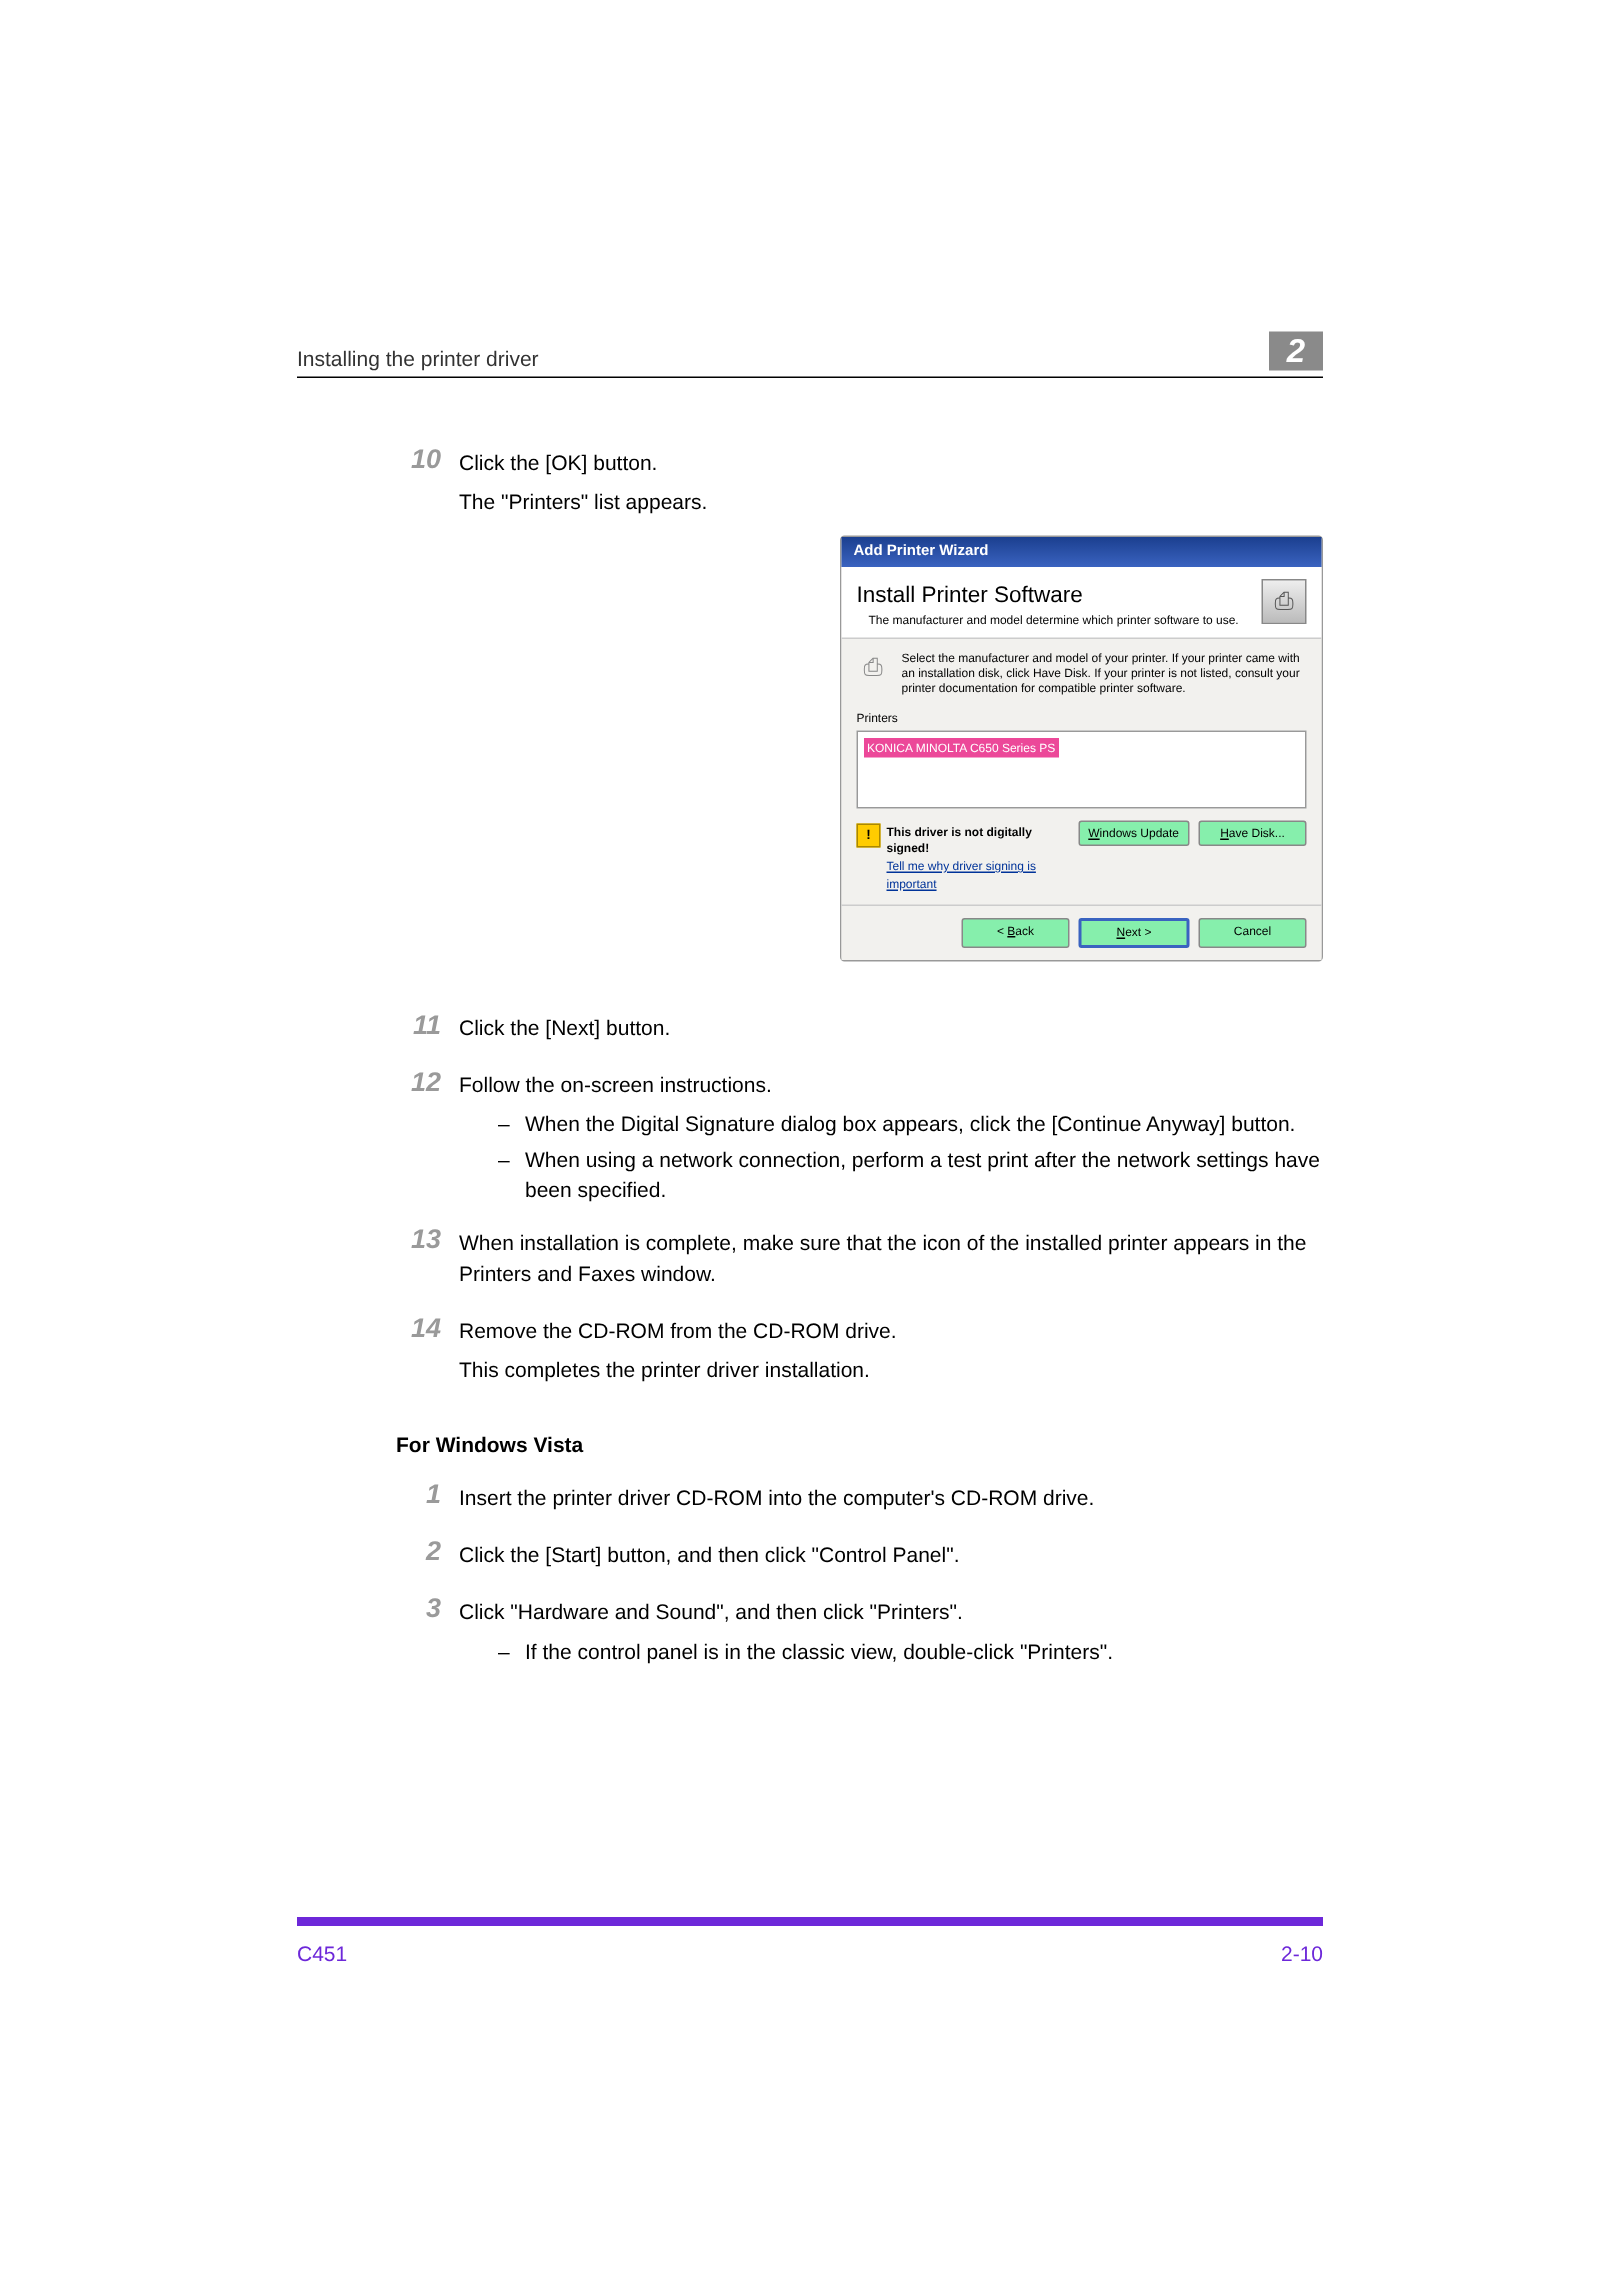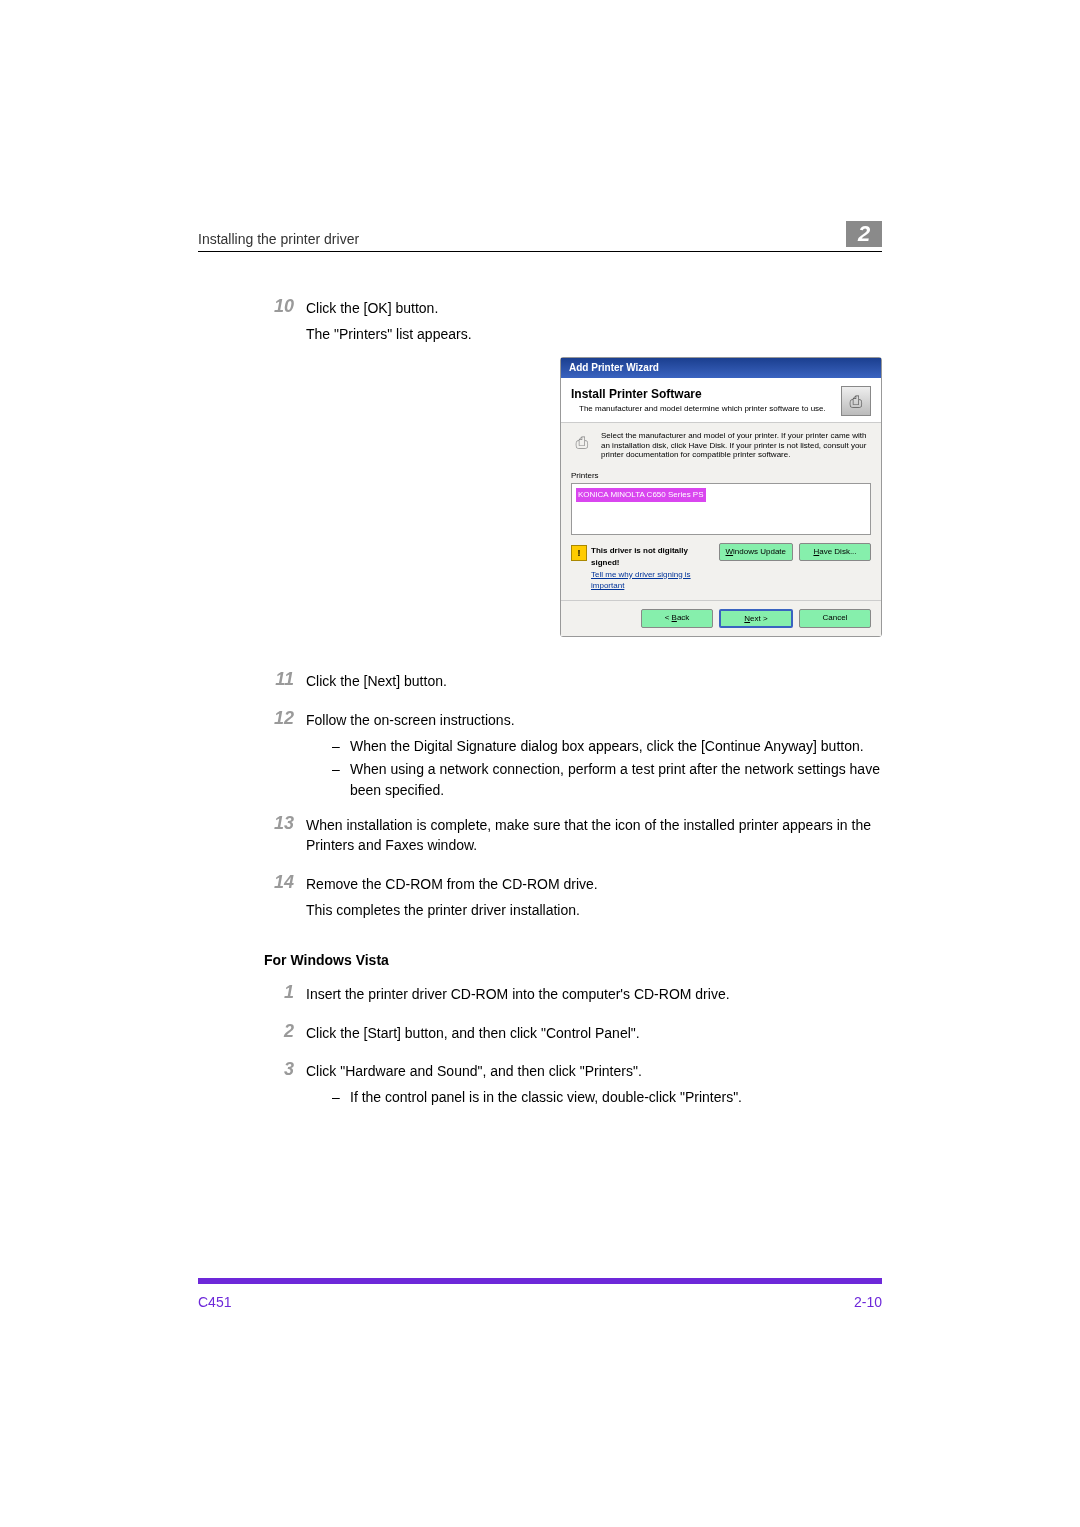--- a/index.html
+++ b/index.html
@@ -16,31 +16,31 @@
   .step-body p{margin:0 0 6px 0}
   .sub{display:flex;margin:3px 0 3px 26px}
   .sub .dash{width:18px;flex-shrink:0}
   .sub .txt{flex:1}
   .section-h{font-weight:700;margin:24px 0 14px 0;font-size:14px}
   .dialog-wrap{display:flex;justify-content:flex-end;margin:12px 0 22px 0}
   .dialog{width:320px;border:1px solid #999;border-radius:3px;background:#f2f1ee;font-size:9px}
   .dlg-title{background:linear-gradient(#1b3f8f,#3a63c0);color:#fff;font-weight:700;padding:3px 8px;font-size:10px}
   .dlg-head{display:flex;align-items:flex-start;padding:8px 10px 6px 10px;border-bottom:1px solid #ccc;background:#fff}
   .dlg-head-text{flex:1}
-  .dlg-head-text .h{font-weight:700;font-size:12px}
+  .dlg-head-text .h{font-weight:400;font-size:15px}
   .dlg-head-text .s{font-size:8px;padding-left:8px}
   .dlg-icon{width:28px;height:28px;border:1px solid #888;background:linear-gradient(#eee,#bbb);display:flex;align-items:center;justify-content:center}
   .dlg-icon span{font-size:16px;color:#555}
   .dlg-body{padding:8px 10px;background:#f2f1ee}
   .dlg-info{display:flex;gap:8px;margin-bottom:10px}
   .dlg-info-icon{width:22px;height:22px;display:flex;align-items:center;justify-content:center;font-size:16px;color:#888}
   .dlg-info-text{flex:1;font-size:8px;line-height:1.2}
   .printers-label{font-size:8px;margin-bottom:2px}
   .printers-box{border:1px solid #999;background:#fff;height:42px;padding:4px;font-size:8px}
-  .printers-box .sel{background:#d946ef;color:#fff;padding:1px 2px;display:inline-block}
+  .printers-box .sel{background:#ec4899;color:#fff;padding:1px 2px;display:inline-block}
   .warn-row{display:flex;align-items:flex-start;margin-top:10px;gap:4px}
   .warn-icon{width:14px;height:14px;background:#ffcc00;border:1px solid #aa8800;display:flex;align-items:center;justify-content:center;font-weight:900;font-size:9px;color:#000}
   .warn-text{flex:1;font-size:8px}
   .warn-text .b{font-weight:700}
   .warn-text .link{color:#003399;text-decoration:underline}
   .btns-r{display:flex;justify-content:flex-end;gap:6px}
   .btns-r.small{margin-top:-2px}
   .btn{border:1px solid #888;background:#86efac;padding:2px 6px;font-size:8px;border-radius:2px;min-width:58px;text-align:center}
   .btn span.u{text-decoration:underline}
   .dlg-foot{background:#f2f1ee;border-top:1px solid #ccc;padding:8px 10px;display:flex;justify-content:flex-end;gap:6px}

